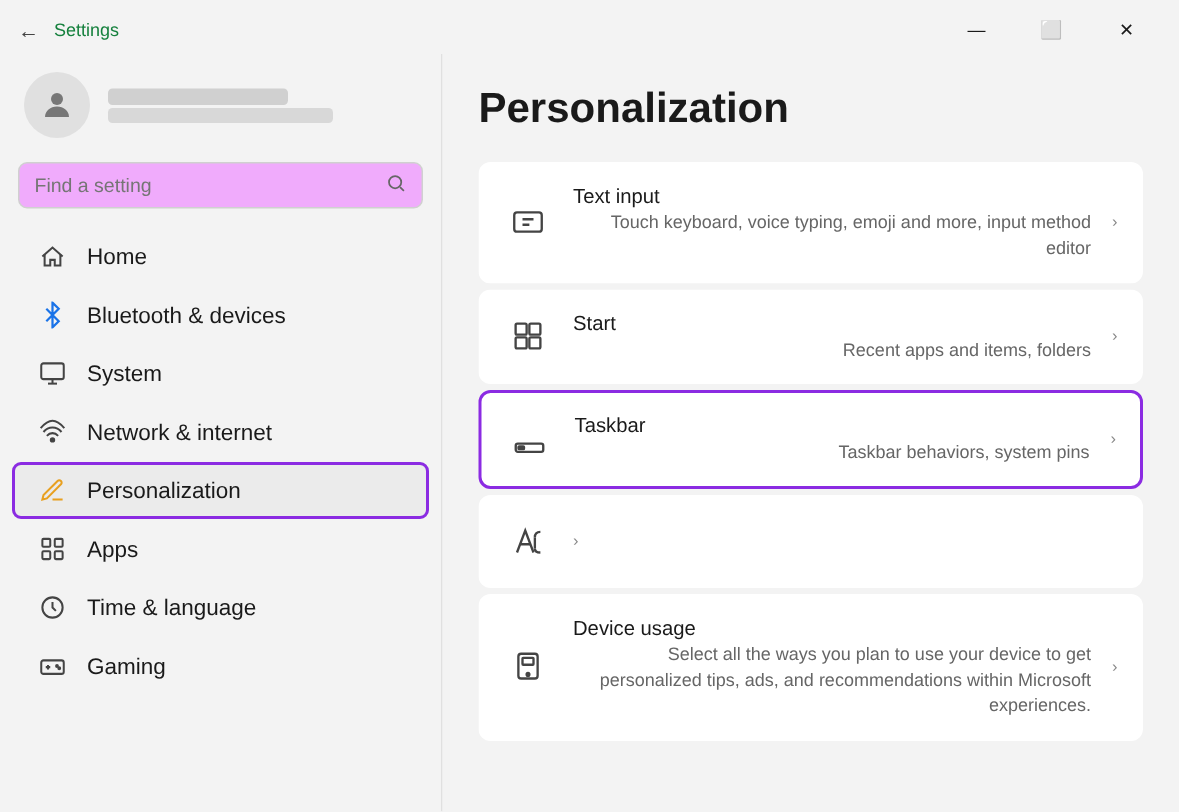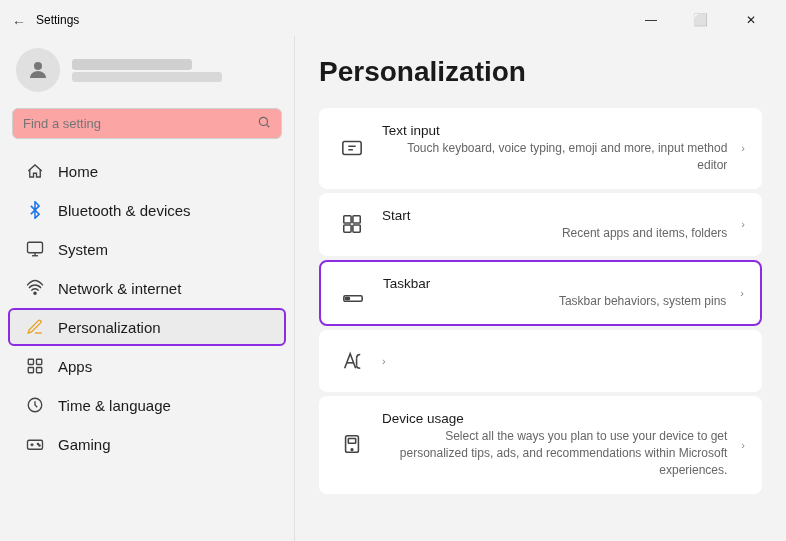--- a/index.html
+++ b/index.html
@@ -22,21 +22,21 @@
       padding: 8px 12px 4px 12px;
       height: 36px;
     }
     .title-bar-left {
       display: flex;
       align-items: center;
       gap: 10px;
     }
     .title-bar-title {
       font-size: 12px;
-      color: #000000;
+      color: #15803d;
     }
     .title-bar-controls {
       display: flex;
       gap: 4px;
     }
     .tb-btn {
       width: 46px;
       height: 28px;
       border: none;
       background: transparent;
@@ -107,21 +107,21 @@
       border-radius: 3px;
       height: 10px;
       width: 150px;
     }
 
     
     .search-container {
       margin: 0 12px 12px 12px;
       display: flex;
       align-items: center;
-      background: #fca5a5;
+      background: #f0abfc;
       border: 1px solid #d0d0d0;
       border-radius: 6px;
       padding: 6px 10px;
       gap: 8px;
     }
     .search-input {
       border: none;
       outline: none;
       font-size: 13px;
       color: #666;

